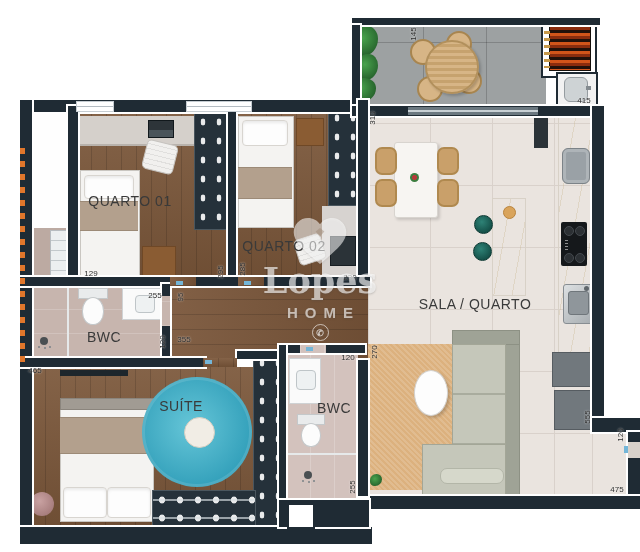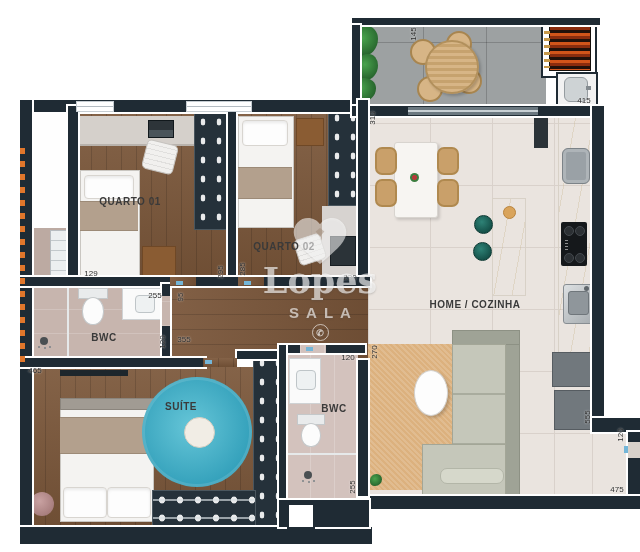--- a/index.html
+++ b/index.html
@@ -41,22 +41,22 @@
   .chair-white{position:absolute;background:#f1f0ee;border:1px solid #c6c3bf;border-radius:5px;
         background-image:repeating-linear-gradient(0deg,transparent 0 4px,rgba(0,0,0,.07) 4px 5px);}
   .chair-tan{position:absolute;width:18px;height:24px;background:#c9a06a;border:2px solid #b0894f;border-radius:7px;}
   .stool-teal{position:absolute;width:17px;height:17px;border-radius:50%;
         background:radial-gradient(circle at 40% 35%,#2e8276,#124b44 80%);border:1px solid #0d3a34;}
   .marble{background:linear-gradient(135deg,#fcfbf9 0 55%,#efebe4);border:1px solid #d8d1c7;
         background-image:repeating-linear-gradient(100deg,transparent 0 17px,rgba(198,178,136,.30) 17px 18px);}
   .grey-box{background:#71787d;border:1px solid #565c61;}
   .dark{background:#2b3338;}
   
-  .room-label{position:absolute;transform:translate(-50%,-50%);font-size:10px;color:#3a3a3a;
-        letter-spacing:.5px;white-space:nowrap;font-weight:bold;}
+  .room-label{position:absolute;transform:translate(-50%,-50%);font-size:14px;color:#3a3a3a;
+        letter-spacing:.5px;white-space:nowrap;}
   .dim{position:absolute;transform:translate(-50%,-50%);font-size:8px;color:#2e2e2e;white-space:nowrap;
         text-shadow:0 0 2px rgba(255,255,255,.85);}
   .dim.v{transform:translate(-50%,-50%) rotate(-90deg);}
   .doormark{position:absolute;background:#74b6d8;}
   .window{position:absolute;background:#ffffff;border:1px solid #c6cdd2;
         background-image:linear-gradient(0deg,transparent 0 42%,#b4bcc2 42% 58%,transparent 58%);}
   
   .wm{position:absolute;left:320px;top:218px;width:0;display:flex;flex-direction:column;align-items:center;z-index:60;}
   .wm > *{flex:none;}
   .wm-brand{font-family:"DejaVu Serif",serif;font-weight:bold;font-size:35px;line-height:34px;
@@ -233,21 +233,21 @@
 
   <div class="window" style="left:76px;top:101px;width:36px;height:9px;z-index:6;"></div>
   <div class="window" style="left:186px;top:101px;width:64px;height:9px;z-index:6;"></div>
   <div class="abs" style="left:20px;top:148px;width:5px;height:220px;background:repeating-linear-gradient(180deg,#e0762b 0 6px,transparent 6px 13px);z-index:6;"></div>
 
   <span class="room-label" style="left:130px;top:201px;z-index:20;">QUARTO 01</span>
   <span class="room-label" style="left:284px;top:200px;z-index:20;margin-top:46px;">QUARTO 02</span>
   <span class="room-label" style="left:104px;top:337px;z-index:20;">BWC</span>
   <span class="room-label" style="left:181px;top:406px;z-index:20;">SUÍTE</span>
   <span class="room-label" style="left:334px;top:408px;z-index:20;">BWC</span>
-  <span class="room-label" style="left:475px;top:304px;z-index:20;">HOME / COZINHA</span>
+  <span class="room-label" style="left:475px;top:304px;z-index:20;">SALA / QUARTO</span>
 
   <span class="dim" style="left:91px;top:273px;z-index:20;">129</span>
   <span class="dim v" style="left:220px;top:272px;z-index:20;">295</span>
   <span class="dim v" style="left:242px;top:269px;z-index:20;">285</span>
   <span class="dim" style="left:350px;top:277px;z-index:20;">230</span>
   <span class="dim v" style="left:372px;top:118px;z-index:20;">310</span>
   <span class="dim v" style="left:413px;top:34px;z-index:20;">145</span>
   <span class="dim" style="left:577px;top:100px;z-index:20;margin-left:7px;">415</span>
   <span class="dim v" style="left:587px;top:417px;z-index:20;">555</span>
   <span class="dim v" style="left:620px;top:435px;z-index:20;">120</span>
@@ -260,19 +260,19 @@
   <span class="dim" style="left:35px;top:370px;z-index:20;text-align:right;">465</span>
   <span class="dim" style="left:348px;top:357px;z-index:20;">120</span>
   <span class="dim v" style="left:352px;top:487px;z-index:20;">255</span>
 
   <div class="wm">
     <svg width="56" height="46" viewBox="0 0 24 21" style="filter:drop-shadow(0 1px 1px rgba(70,70,70,.2));">
       <path d="M12 21C5 15 0 11 0 6.5 0 2.9 2.9 0 6.5 0 8.7 0 10.9 1.1 12 2.9 13.1 1.1 15.3 0 17.5 0 21.1 0 24 2.9 24 6.5 24 11 19 15 12 21Z" fill="#ffffff" fill-opacity="0.55"></path>
       <path d="M12 8.5 10 6.2 12 4.6 14 6.2Z" fill="#9b8470" fill-opacity="0.45"></path>
     </svg>
     <div class="wm-brand">Lopes</div>
-    <div class="wm-home">SALA</div>
+    <div class="wm-home">HOME</div>
     <div class="wm-phone">
       <span class="wa-icon">✆</span>
     </div>
   </div>
 
 </div>
 
 </body></html>

